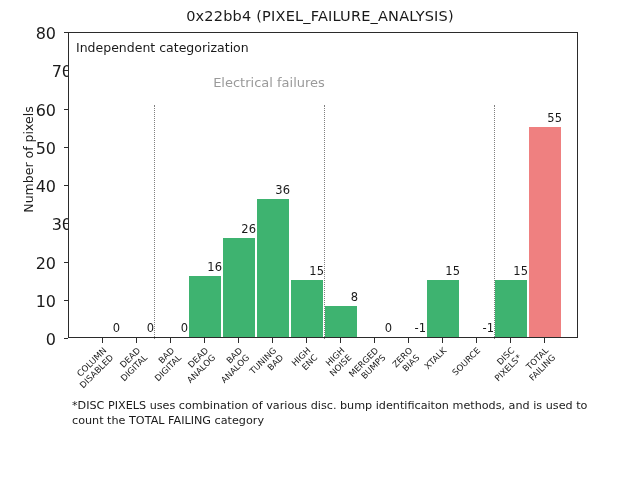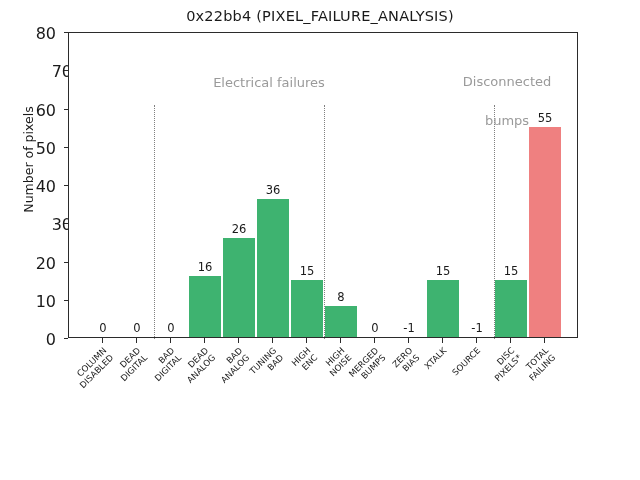--- a/index.html
+++ b/index.html
@@ -18,21 +18,21 @@
 
   
   #plot{
     position:absolute;left:68px;top:32px;width:510px;height:306px;
     border:1.1px solid #2b2b2b;box-sizing:border-box;background:#fff;
   }
   #bars{position:absolute;left:0;top:0;right:0;bottom:0;}
 
   .bar{position:absolute;bottom:0;}
   .barlabel{
-    position:absolute;text-align:center;font-size:11.5px;color:#1a1a1a;
+    position:absolute;text-align:right;font-size:11.5px;color:#1a1a1a;
     white-space:nowrap;
   }
 
   
   .divider{
     position:absolute;width:0;border-left:1.6px dotted #808080;
   }
 
   
   .sect{
@@ -154,21 +154,19 @@
       </div>
     <div id="dividers">
         <div class="divider" style="left: 85px; top: 72px; height: 234px;"></div>
         <div class="divider" style="left: 255px; top: 72px; height: 234px;"></div>
         <div class="divider" style="left: 425px; top: 72px; height: 234px;"></div>
       </div>
 
 
     <div class="sect center" style="left:130px;top:43px;width:140px;">Electrical failures</div>
 
-    <div class="sect center" style="left:378px;top:16px;width:120px;">
-      <div>Disconnected</div>
-      <div>bumps</div>
-    </div>
   </div>
 
+  <div id="note1">Independent categorization</div>
 
+  <div id="footnote">*DISC PIXELS uses combination of various disc. bump identificaiton methods, and is used to count the TOTAL FAILING category</div>
 
 </div>
 
 </body></html>

